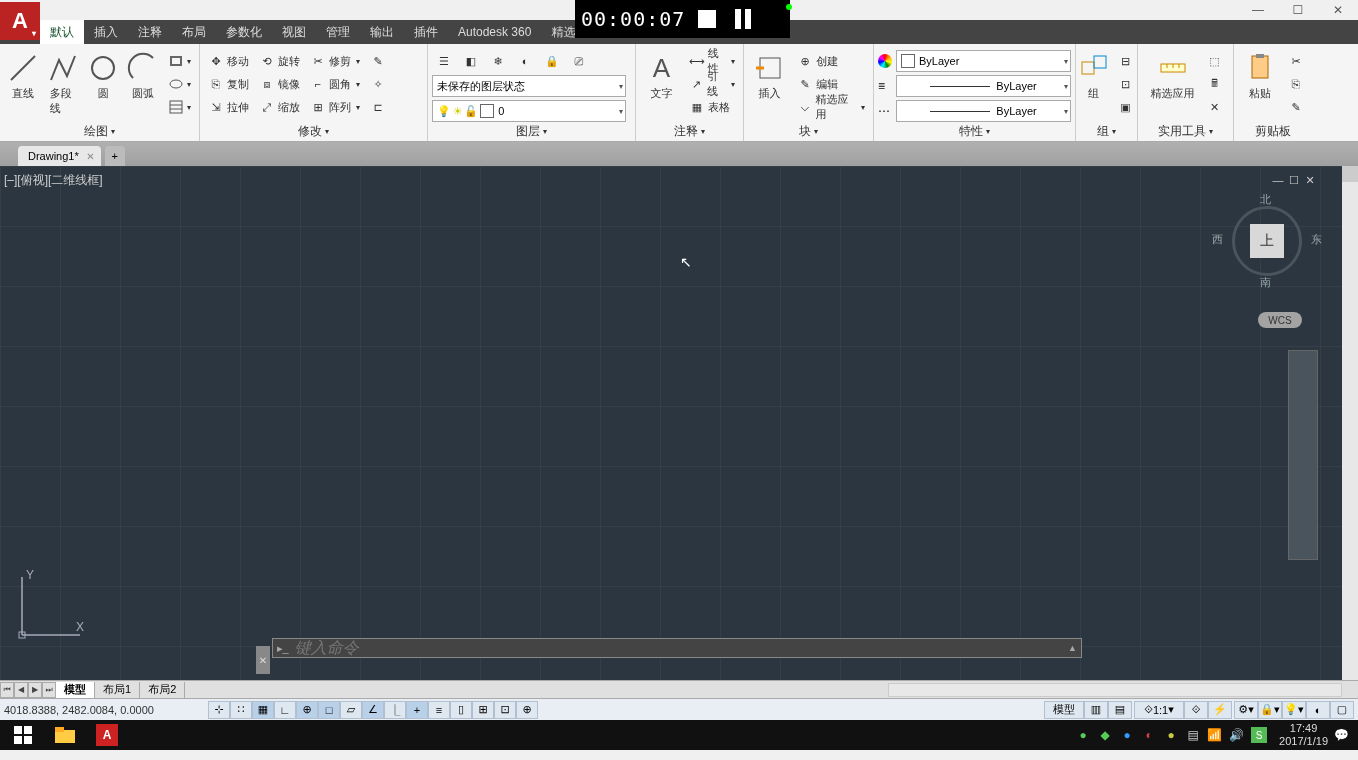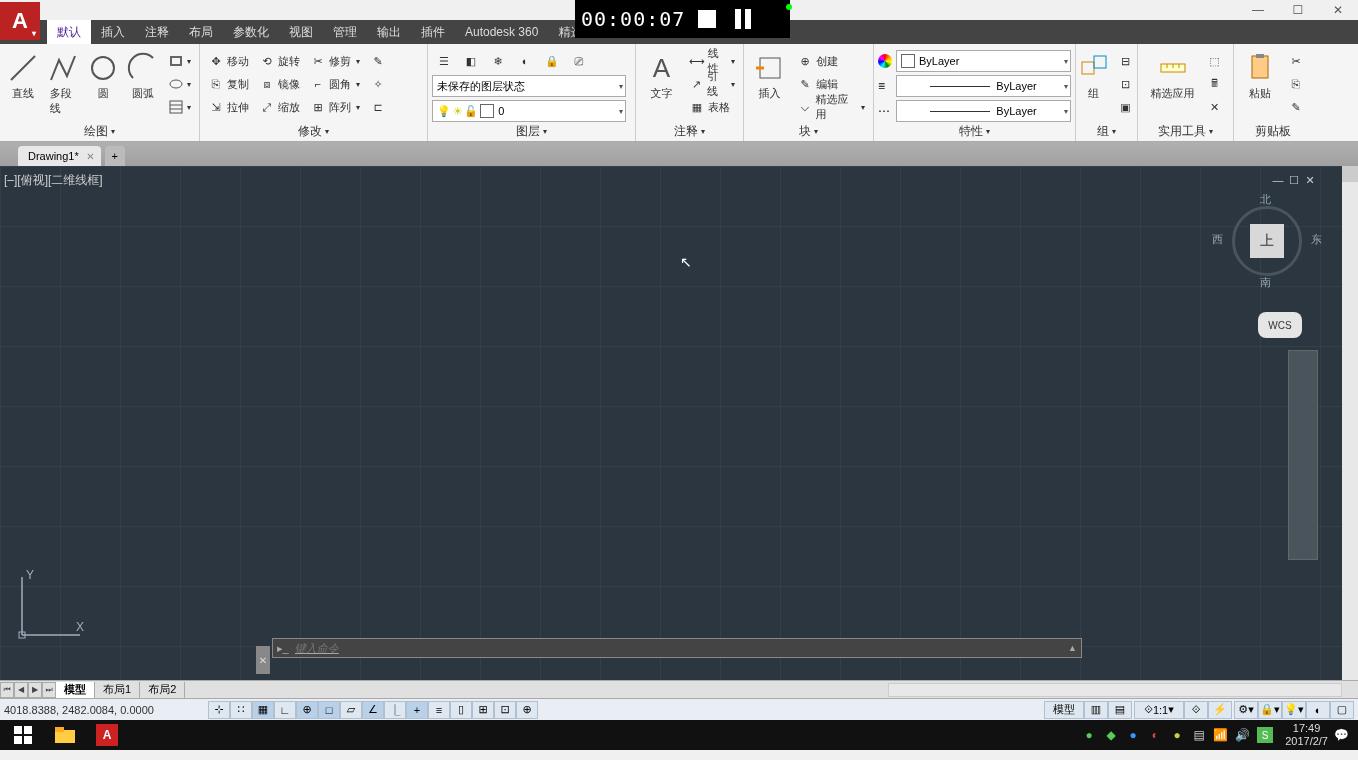--- a/index.html
+++ b/index.html
@@ -19,21 +19,21 @@
 .rec-pause { display: flex; gap: 4px; }
 .rec-pause div { width: 6px; height: 20px; background: #fff; }
 .rec-dot { width: 6px; height: 6px; border-radius: 50%; background: #0f0; position: absolute; top: 4px; right: -2px; }
 
 
 .menubar { height: 24px; background: #444; display: flex; align-items: stretch; position: relative; }
 .app-logo { width: 40px; height: 38px; background: #b22; position: absolute; top: -18px; left: 0; display: flex; align-items: center; justify-content: center; color: #fff; font-size: 22px; font-weight: bold; z-index: 5; }
 .app-logo::after { content: "▾"; font-size: 8px; position: absolute; bottom: 2px; right: 4px; color: #fff; }
 .menu-items { display: flex; margin-left: 40px; }
 .menu-item { padding: 0 10px; color: #ddd; display: flex; align-items: center; font-size: 12px; }
-.menu-item.active { background: #fff; color: #4c1d95; margin-left: 7px; }
+.menu-item.active { background: #fff; color: #14532d; }
 
 
 .ribbon { height: 98px; background: #f5f5f5; border-bottom: 1px solid #aaa; display: flex; }
 .panel { border-right: 1px solid #ccc; display: flex; flex-direction: column; padding: 2px 4px 0; }
 .panel-body { flex: 1; display: flex; gap: 2px; align-items: flex-start; padding-top: 4px; }
 .panel-title { height: 20px; display: flex; align-items: center; justify-content: center; color: #333; font-size: 12px; gap: 3px; }
 .panel-title .drop { font-size: 8px; }
 
 .big-btn { display: flex; flex-direction: column; align-items: center; gap: 2px; padding: 2px 6px; min-width: 36px; }
 .big-btn .icon { width: 32px; height: 32px; display: flex; align-items: center; justify-content: center; }
@@ -65,32 +65,32 @@
 .cursor-arrow { position: absolute; top: 88px; left: 680px; color: #fff; font-size: 14px; }
 
 
 .viewcube { position: absolute; top: 30px; right: 30px; width: 90px; height: 90px; }
 .vc-ring { position: absolute; inset: 10px; border: 3px solid #4a545c; border-radius: 50%; }
 .vc-center { position: absolute; top: 28px; left: 28px; width: 34px; height: 34px; background: #d8d8d8; display: flex; align-items: center; justify-content: center; color: #333; font-size: 14px; }
 .vc-n { position: absolute; top: -4px; left: 38px; color: #9aa; font-size: 11px; }
 .vc-s { position: absolute; bottom: -4px; left: 38px; color: #9aa; font-size: 11px; }
 .vc-e { position: absolute; right: -10px; top: 36px; color: #9aa; font-size: 11px; }
 .vc-w { position: absolute; left: -10px; top: 36px; color: #9aa; font-size: 11px; }
-.wcs-badge { position: absolute; top: 146px; right: 40px; width: 44px; height: 26px; background: #e5e5e5; border-radius: 8px; color: #333; font-size: 10px; display: flex; align-items: center; justify-content: center; }
+.wcs-badge { position: absolute; top: 146px; right: 40px; width: 44px; height: 16px; background: #a3a3a3; border-radius: 8px; color: #333; font-size: 10px; display: flex; align-items: center; justify-content: center; }
 .nav-bar { position: absolute; top: 184px; right: 24px; width: 30px; height: 210px; background: #4a545c; border: 1px solid #666; }
 
 
 .ucs { position: absolute; bottom: 30px; left: 10px; }
 
 
 .cmdline { position: absolute; bottom: 22px; left: 272px; width: 810px; }
 .cmd-hist { height: 18px; background: #c8c8c8; color: #333; font-size: 11px; padding: 2px 6px; border: 1px solid #999; }
 .cmd-input-row { height: 20px; background: #444; display: flex; align-items: center; padding: 0 4px; gap: 6px; border: 1px solid #888; }
 .cmd-input-row .prompt { color: #aaa; font-size: 11px; }
-.cmd-input-row input { flex: 1; background: transparent; border: none; color: #aaa; font-style: italic; font-size: 11px; outline: none; text-decoration: underline; }
+.cmd-input-row input { flex: 1; background: transparent; border: none; color: #aaa; font-style: italic; font-size: 16px; outline: none; }
 .cmd-close { position: absolute; left: -16px; top: 8px; width: 14px; height: 28px; background: #888; color: #ddd; font-size: 10px; display: flex; align-items: center; justify-content: center; }
 
 
 .vscroll { position: absolute; right: 0; top: 0; bottom: 0; width: 16px; background: #e8e8e8; }
 .vscroll .thumb { position: absolute; top: 0; left: 0; right: 0; height: 16px; background: #ccc; }
 
 
 .layout-tabs { height: 18px; background: #e0e0e0; display: flex; align-items: center; border-top: 1px solid #aaa; position: relative; }
 .lt-nav { display: flex; }
 .lt-nav div { width: 14px; height: 16px; border: 1px solid #aaa; display: flex; align-items: center; justify-content: center; font-size: 8px; color: #444; }
@@ -649,17 +649,17 @@
     <div class="tray-icon" style="color:#5c5">◆</div>
     <div class="tray-icon" style="color:#39f">●</div>
     <div class="tray-icon" style="color:#c44">◐</div>
     <div class="tray-icon" style="color:#cc4">●</div>
     <div class="tray-icon" style="color:#ccc">▤</div>
     <div class="tray-icon">📶</div>
     <div class="tray-icon">🔊</div>
     <div class="tray-icon" style="background:#5b5;color:#fff;width:16px;height:16px;font-size:10px">S</div>
     <div class="clock">
         <div>17:49</div>
-        <div>2017/2/7</div>
+        <div>2017/1/19</div>
       </div>
     <div class="tray-icon">💬</div>
   </div>
 </div>
 
 </body></html>

